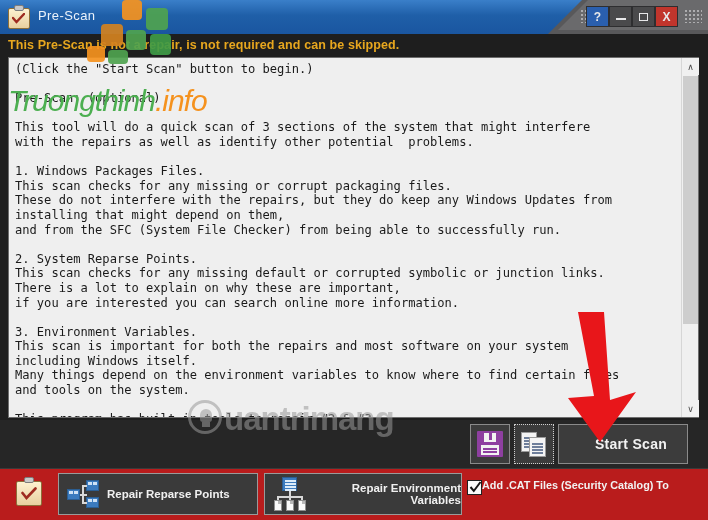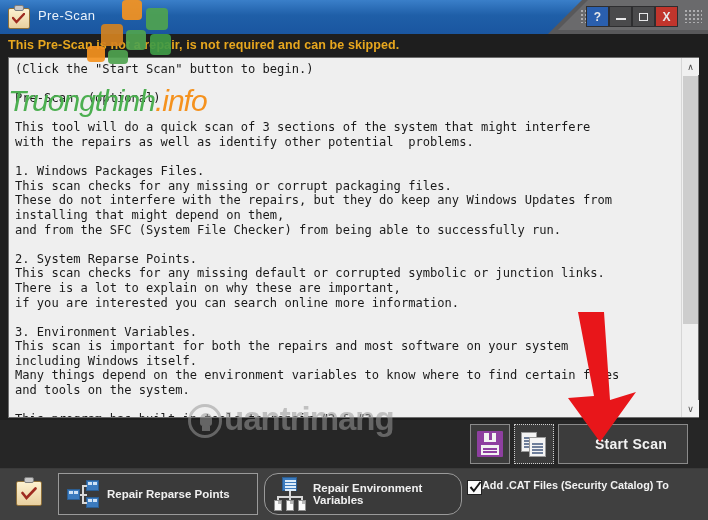--- a/index.html
+++ b/index.html
@@ -194,35 +194,36 @@
   .copyicon { width: 26px; height: 26px; position: relative; }
   .page {
     position: absolute; background: #f4f4f4; border: 1px solid #9a9a9a;
   }
   .page .ln { position:absolute; left:2px; height:1.5px; background:#6f7f9b; }
 
   
   .bottombar {
     position: absolute; left: 0; top: 468px;
     width: 708px; height: 52px;
-    background: #404040;
+    background: #b91c1c;
     border-top: 1px solid #3a3a3a;
+    text-align: right;
   }
   .clipboard-icon-bottom {
     position: absolute; left: 16px; top: 8px;
     width: 26px; height: 30px;
   }
   .repair-btn {
     position: absolute; top: 4px; height: 42px;
     background: #3a3a3a; border: 1px solid #9a9a9a;
     display: flex; align-items: center;
     color: #f0f0f0; font-size: 11.5px; font-weight: bold;
   }
   #repair-reparse-btn { left: 58px; width: 200px; }
-  #repair-env-btn { left: 264px; width: 198px; border-radius: 14px; }
+  #repair-env-btn { left: 264px; width: 198px; }
   .repair-btn .lbl { margin-left: 6px; }
 
   .nodeicon { position: relative; width: 34px; height: 32px; margin-left: 8px; flex:0 0 34px;}
   .nsq { position: absolute; width: 13px; height: 11px; background: #3b7bbf; border: 1px solid #2b5d91;}
   .nsq::before { content:''; position:absolute; left:1px; top:1px; width:4px; height:3px; background:#cfe2f5;}
   .nsq::after  { content:''; position:absolute; right:1px; top:1px; width:4px; height:3px; background:#cfe2f5;}
   .nline { position: absolute; background: #d8d8d8; }
 
   .envicon { position: relative; width: 34px; height: 34px; margin-left: 8px; flex:0 0 34px;}
   .envtop { position:absolute; left:9px; top:0; width:15px; height:14px; background:#3b7bbf; border:1px solid #2b5d91;}
@@ -249,21 +250,21 @@
   .wm-truongthinh {
     position: absolute; left: 8px; top: 84px;
     font-size: 30px; font-weight: normal; font-style: italic;
     letter-spacing: -1px;
     pointer-events: none;
   }
   .wm-tt-green { color: #4caf50; }
   .wm-tt-orange { color: #f5921e; }
   .wm-quantrimang {
     position: absolute; left: 188px; top: 400px;
-    display: flex; align-items: flex-end;
+    display: flex; align-items: flex-start;
     pointer-events: none; opacity: .55;
   }
   .wm-q-text {
     font-size: 33px; font-weight: bold; color: #9a9a9a;
     letter-spacing: -1px; margin-left: 2px;
   }
   .bulb {
     width: 34px; height: 34px; border-radius: 50%;
     border: 3px solid #9a9a9a; position: relative;
   }

